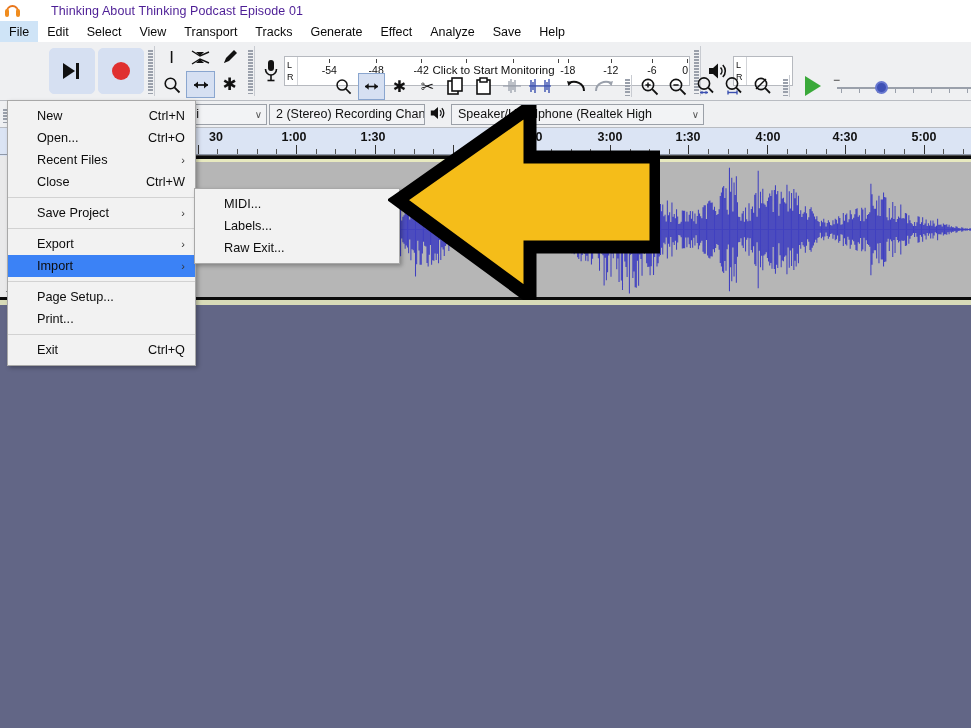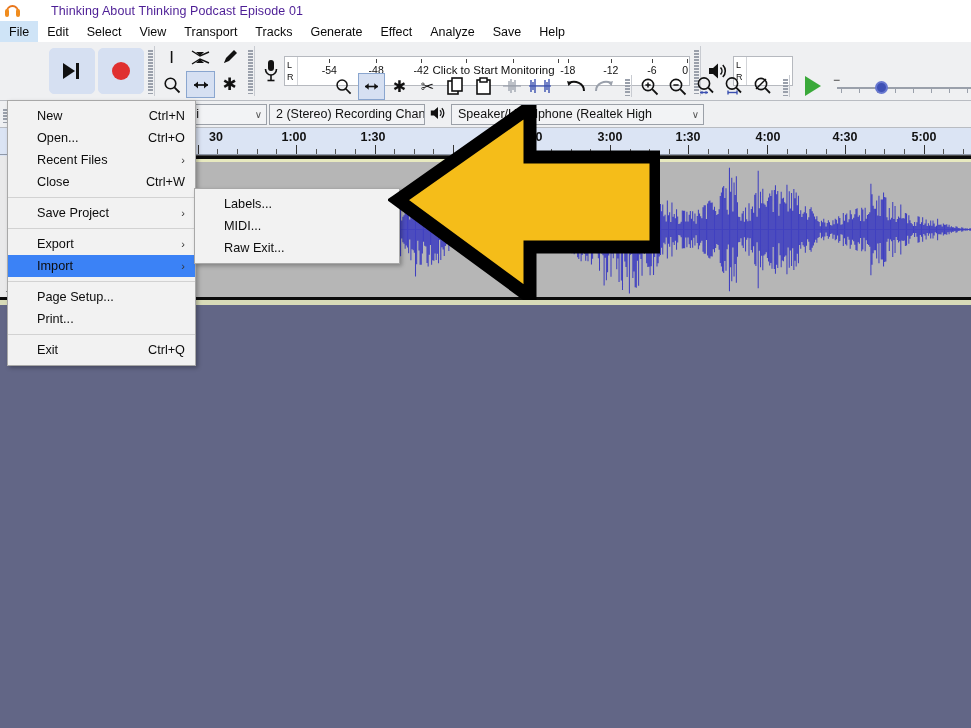--- a/index.html
+++ b/index.html
@@ -662,24 +662,24 @@
     </div>
     <div class="dd-sep"></div>
     <div class="dd-item">
       <span>Exit</span>
       <span class="accel">Ctrl+Q</span>
     </div>
   </div>
 
   <div class="dropdown" id="import-menu">
     <div class="dd-item">
+      <span>MIDI...</span>
+    </div>
+    <div class="dd-item">
       <span>Labels...</span>
-    </div>
-    <div class="dd-item">
-      <span>MIDI...</span>
     </div>
     <div class="dd-item">
       <span>Raw Exit...</span>
     </div>
   </div>
 
   <div class="arrow-ann">
     <svg width="272" height="195" viewBox="0 0 272 195">
       <polygon points="10,95 142,2 142,52 268,52 268,142 142,142 142,192" fill="#f5bd19" stroke="#000000" stroke-width="13" stroke-linejoin="miter"></polygon>
     </svg>

